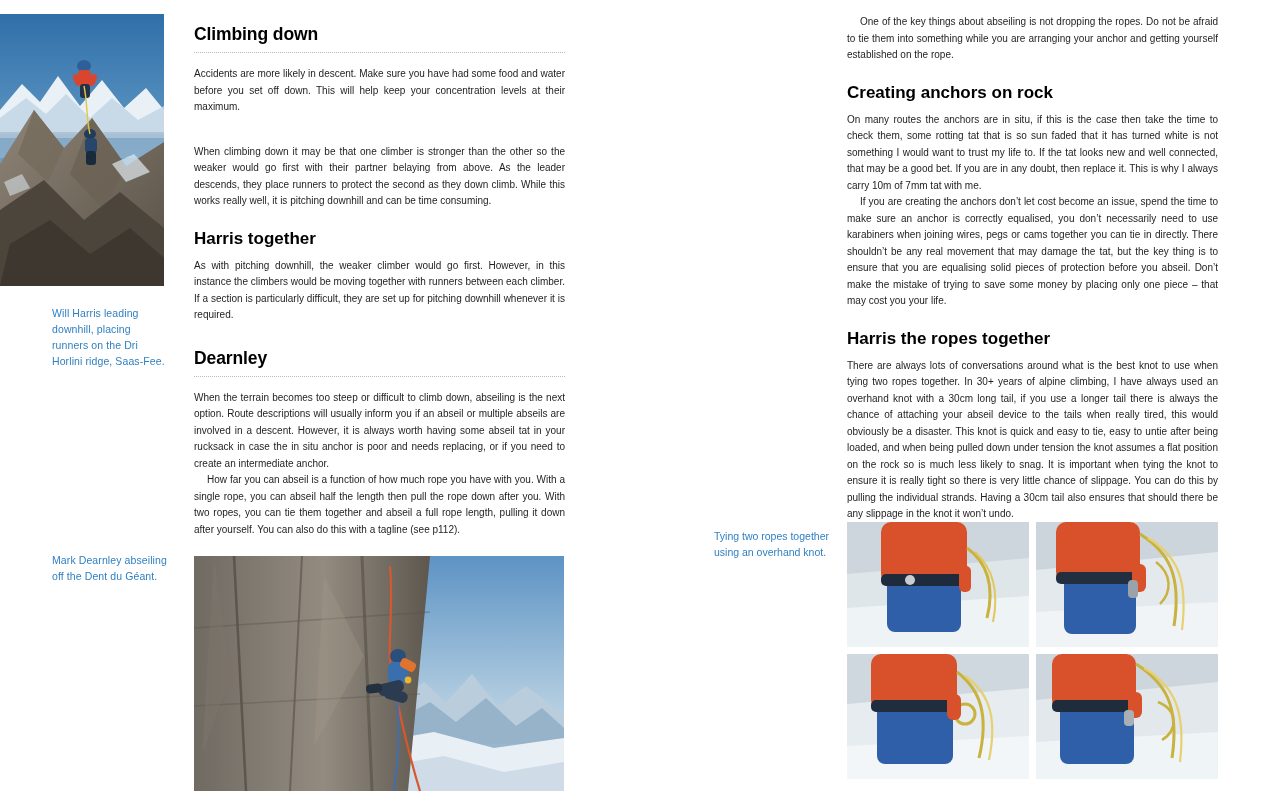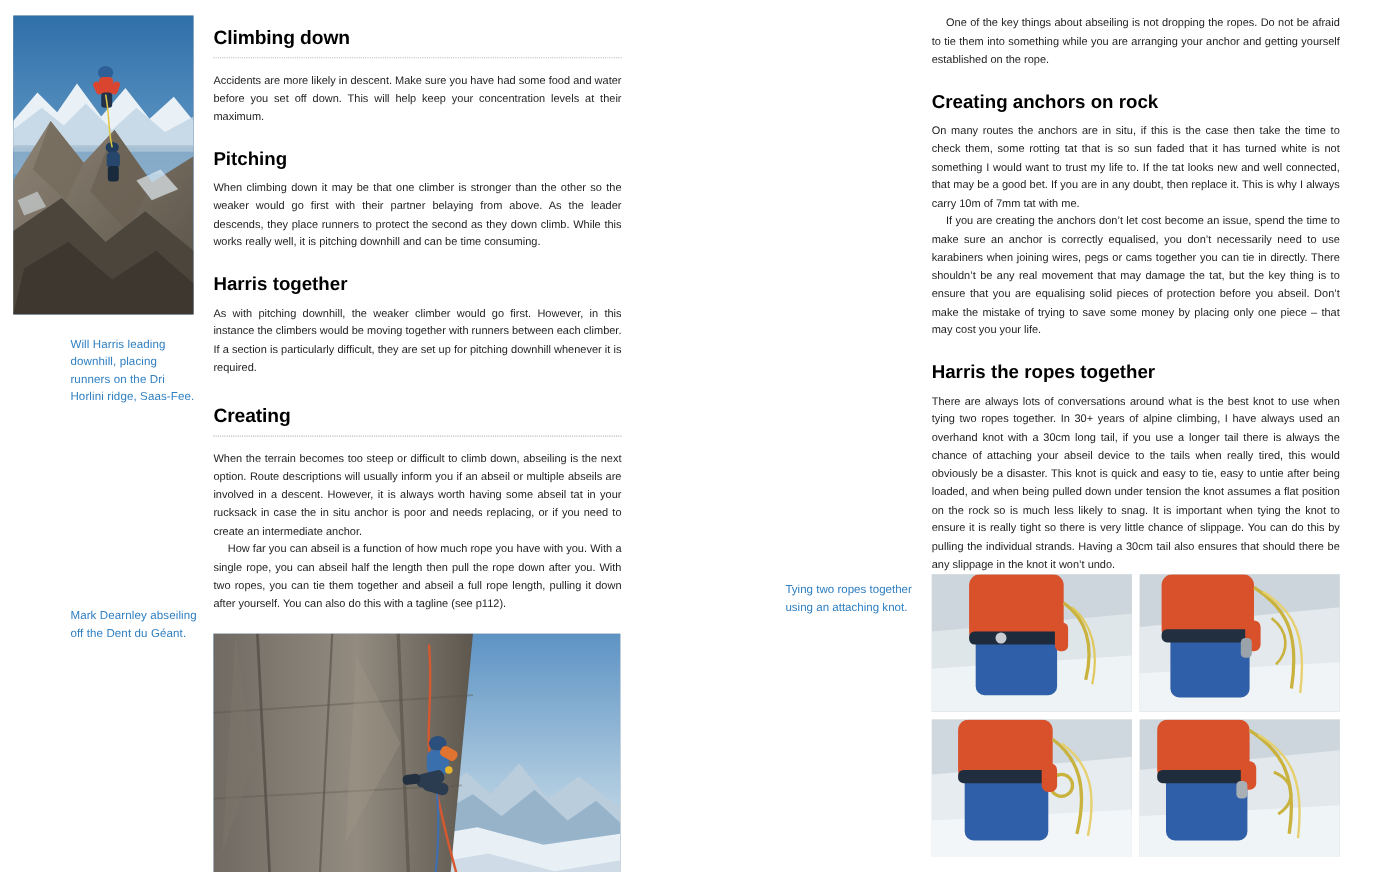--- a/index.html
+++ b/index.html
@@ -22,21 +22,20 @@
     height: 793px;
   }
 
   
   .left-col {
     position: absolute;
     left: 0;
     top: 0;
     width: 180px;
     height: 605px;
-    margin-left: 12px;
   }
   .photo-top {
     position: absolute;
     left: 0;
     top: 14px;
     width: 164px;
     height: 272px;
     overflow: hidden;
     background: #5d7fa3;
   }
@@ -191,31 +190,30 @@
 
   <div class="mid-col">
 
     <div class="h2-wrap">
       <h2 class="section">Climbing down</h2>
     </div>
     <div class="sp-2"></div>
     <p class="body">Accidents are more likely in descent. Make sure you have had some food and water before you set off down. This will help keep your concentration levels at their maximum.</p>
 
     <div class="sp-1"></div>
-    <h3 class="sub">Pitching</h3>
     <div class="sp-3"></div>
     <p class="body">When climbing down it may be that one climber is stronger than the other so the weaker would go first with their partner belaying from above. As the leader descends, they place runners to protect the second as they down climb. While this works really well, it is pitching downhill and can be time consuming.</p>
 
     <div class="sp-1"></div>
     <h3 class="sub">Harris together</h3>
     <div class="sp-3"></div>
     <p class="body">As with pitching downhill, the weaker climber would go first. However, in this instance the climbers would be moving together with runners between each climber. If a section is particularly difficult, they are set up for pitching downhill whenever it is required.</p>
 
     <div class="sp-4"></div>
-    <h2 class="section">Creating</h2>
+    <h2 class="section">Dearnley</h2>
     <div class="sp-2"></div>
     <p class="body">When the terrain becomes too steep or difficult to climb down, abseiling is the next option. Route descriptions will usually inform you if an abseil or multiple abseils are involved in a descent. However, it is always worth having some abseil tat in your rucksack in case the in situ anchor is poor and needs replacing, or if you need to create an intermediate anchor.</p>
     <p class="body indent">How far you can abseil is a function of how much rope you have with you. With a single rope, you can abseil half the length then pull the rope down after you. With two ropes, you can tie them together and abseil a full rope length, pulling it down after yourself. You can also do this with a tagline (see p112).</p>
 
     <div class="photo-abseil">
       <svg class="photo" viewBox="0 0 370 235" preserveAspectRatio="xMidYMid slice">
         <defs>
           <linearGradient id="skyB" x1="0" y1="0" x2="0" y2="1">
             <stop offset="0%" stop-color="#5d93c4"></stop>
             <stop offset="55%" stop-color="#a8c6dd"></stop>
@@ -269,21 +267,21 @@
     <div class="sp-3"></div>
     <p class="body">On many routes the anchors are in situ, if this is the case then take the time to check them, some rotting tat that is so sun faded that it has turned white is not something I would want to trust my life to. If the tat looks new and well connected, that may be a good bet. If you are in any doubt, then replace it. This is why I always carry 10m of 7mm tat with me.</p>
     <p class="body indent">If you are creating the anchors don’t let cost become an issue, spend the time to make sure an anchor is correctly equalised, you don’t necessarily need to use karabiners when joining wires, pegs or cams together you can tie in directly. There shouldn’t be any real movement that may damage the tat, but the key thing is to ensure that you are equalising solid pieces of protection before you abseil. Don’t make the mistake of trying to save some money by placing only one piece – that may cost you your life.</p>
 
     <div class="sp-1"></div>
     <h3 class="sub">Harris the ropes together</h3>
     <div class="sp-3"></div>
     <p class="body">There are always lots of conversations around what is the best knot to use when tying two ropes together. In 30+ years of alpine climbing, I have always used an overhand knot with a 30cm long tail, if you use a longer tail there is always the chance of attaching your abseil device to the tails when really tired, this would obviously be a disaster. This knot is quick and easy to tie, easy to untie after being loaded, and when being pulled down under tension the knot assumes a flat position on the rock so is much less likely to snag. It is important when tying the knot to ensure it is really tight so there is very little chance of slippage. You can do this by pulling the individual strands. Having a 30cm tail also ensures that should there be any slippage in the knot it won’t undo.</p>
   </div>
 
-  <div class="right-caption">Tying two ropes together using an attaching knot.</div>
+  <div class="right-caption">Tying two ropes together using an overhand knot.</div>
 
   <div class="photo-grid">
 
     <div class="grid-cell">
       <svg class="photo" viewBox="0 0 182 125" preserveAspectRatio="xMidYMid slice">
         <rect width="182" height="125" fill="#dfe6ea"></rect>
         <path d="M0 0 L182 0 L182 36 L0 52 Z" fill="#cdd6dc"></path>
         <path d="M0 86 L182 74 L182 125 L0 125 Z" fill="#eef3f6"></path>
         <rect x="34" y="0" width="86" height="62" rx="10" fill="#d9512a"></rect>
         <rect x="40" y="56" width="74" height="54" rx="8" fill="#2f5fa8"></rect>

